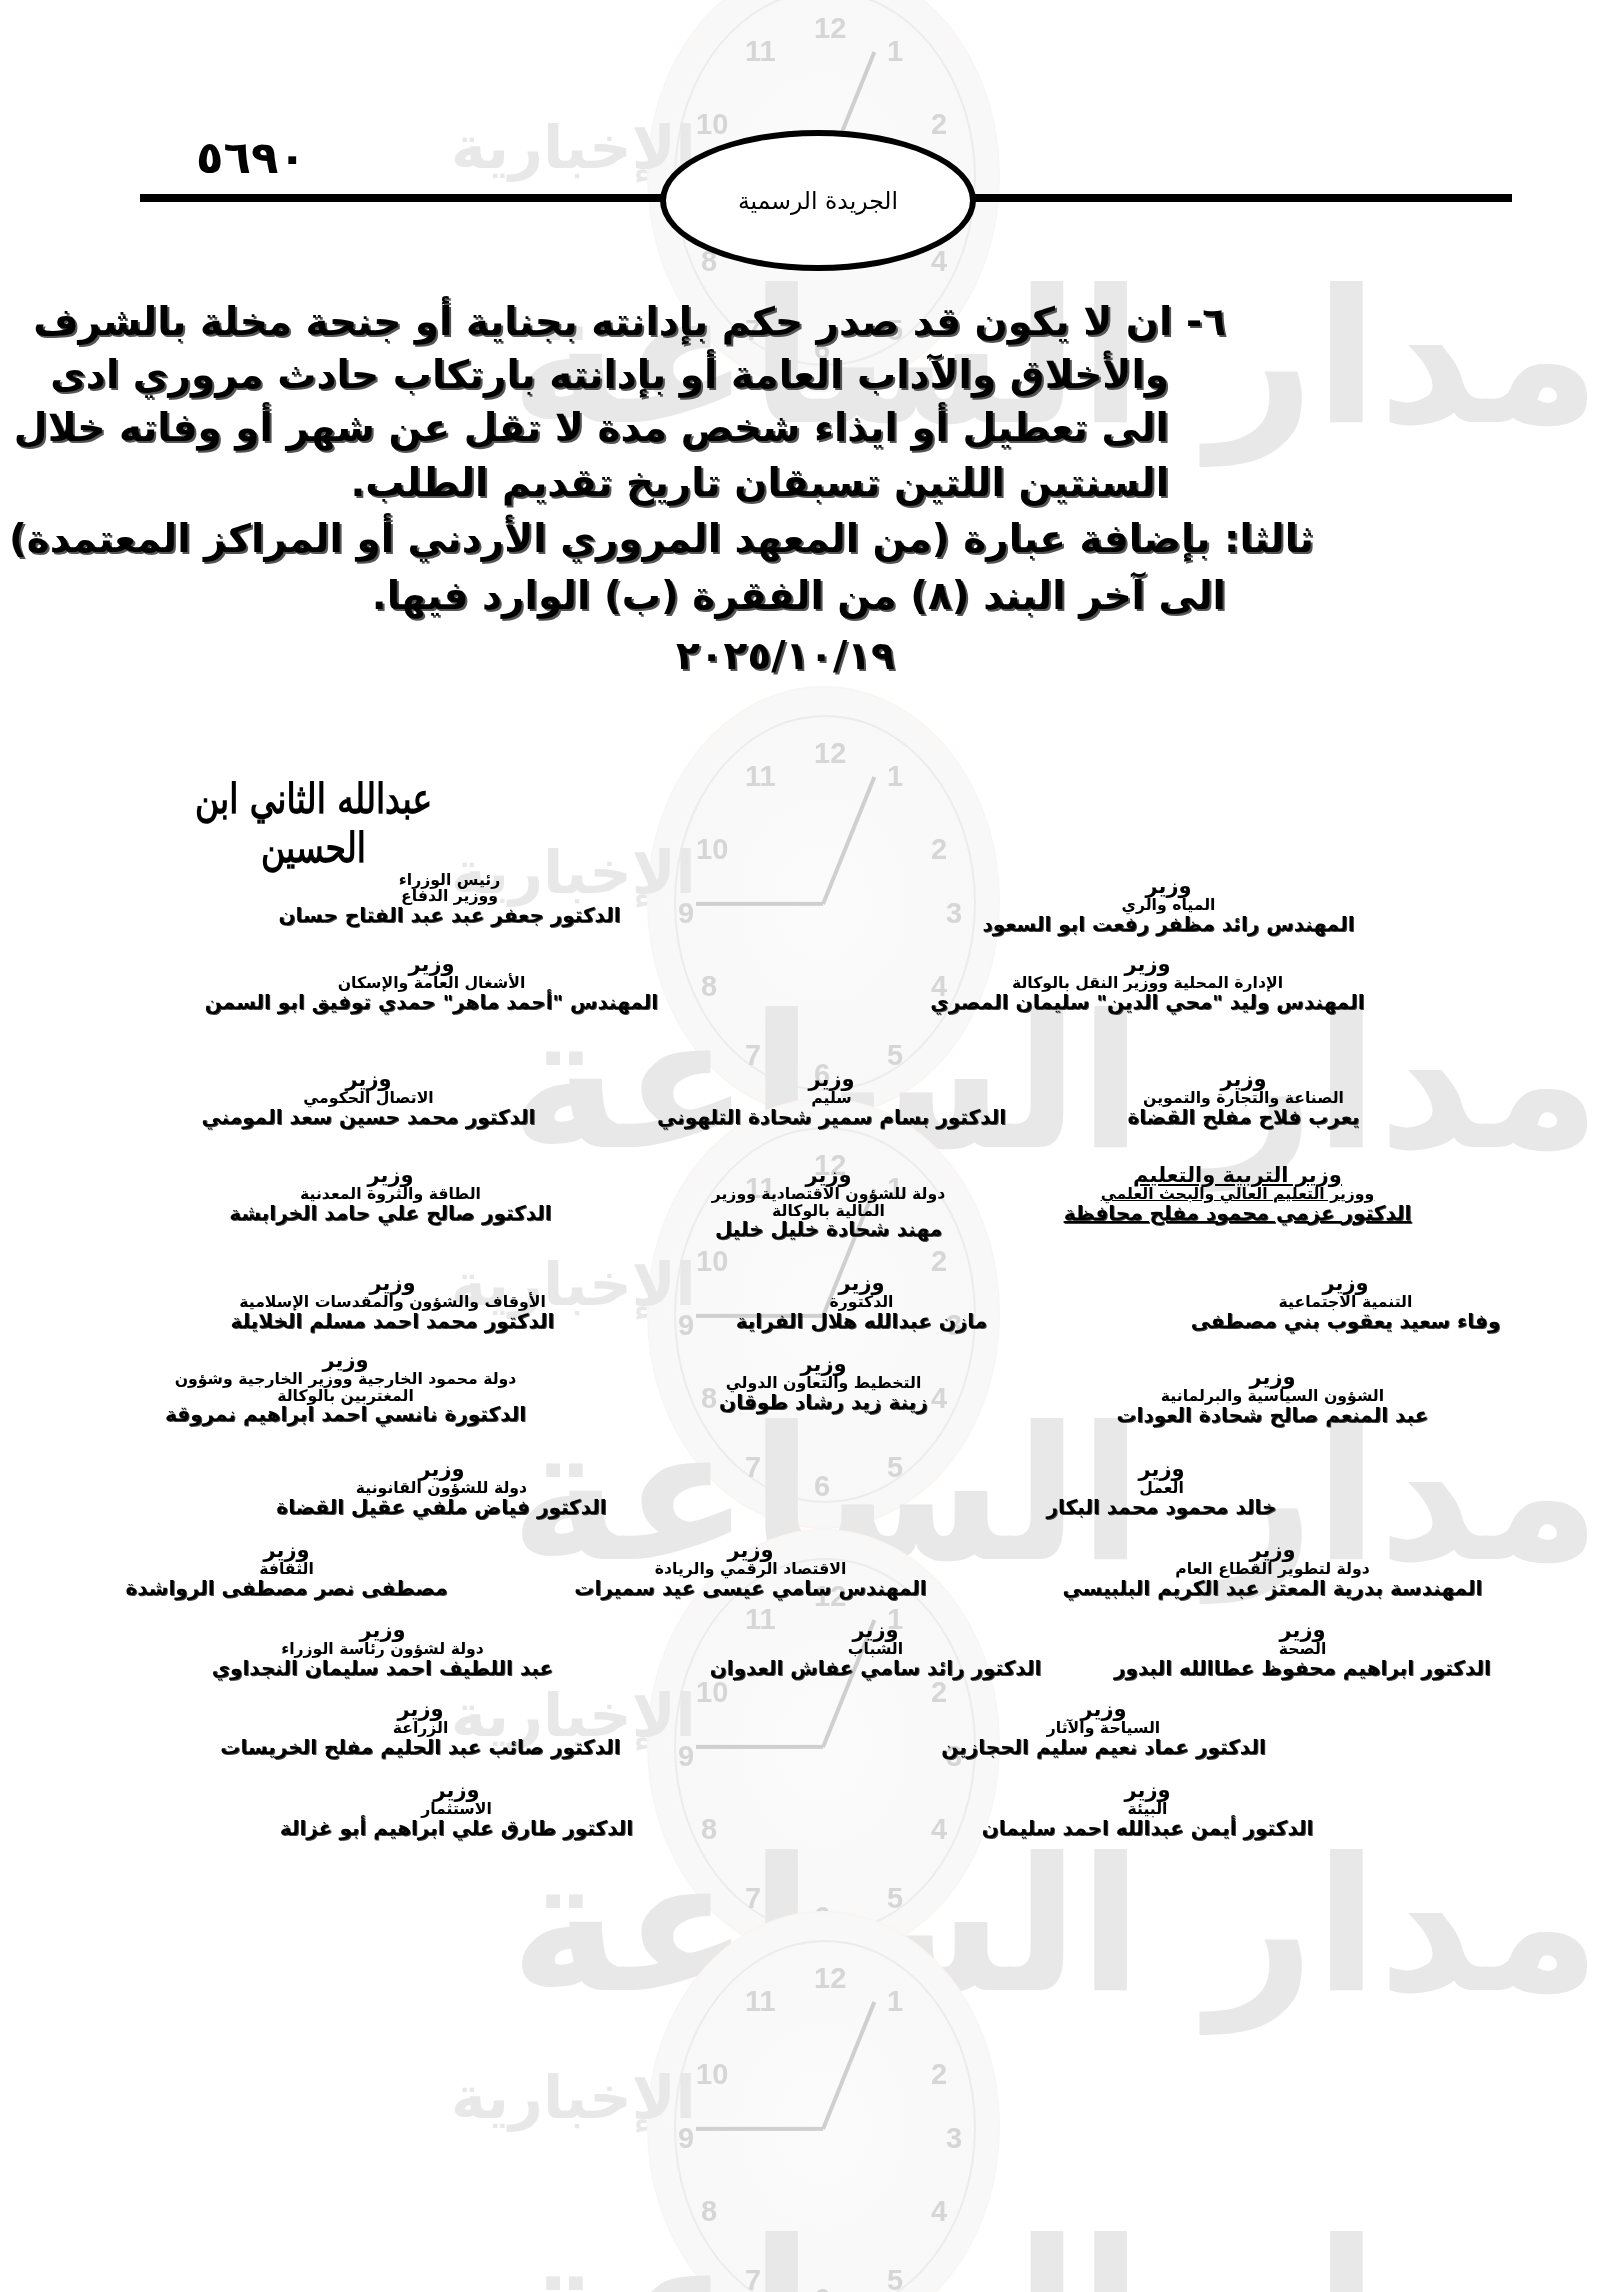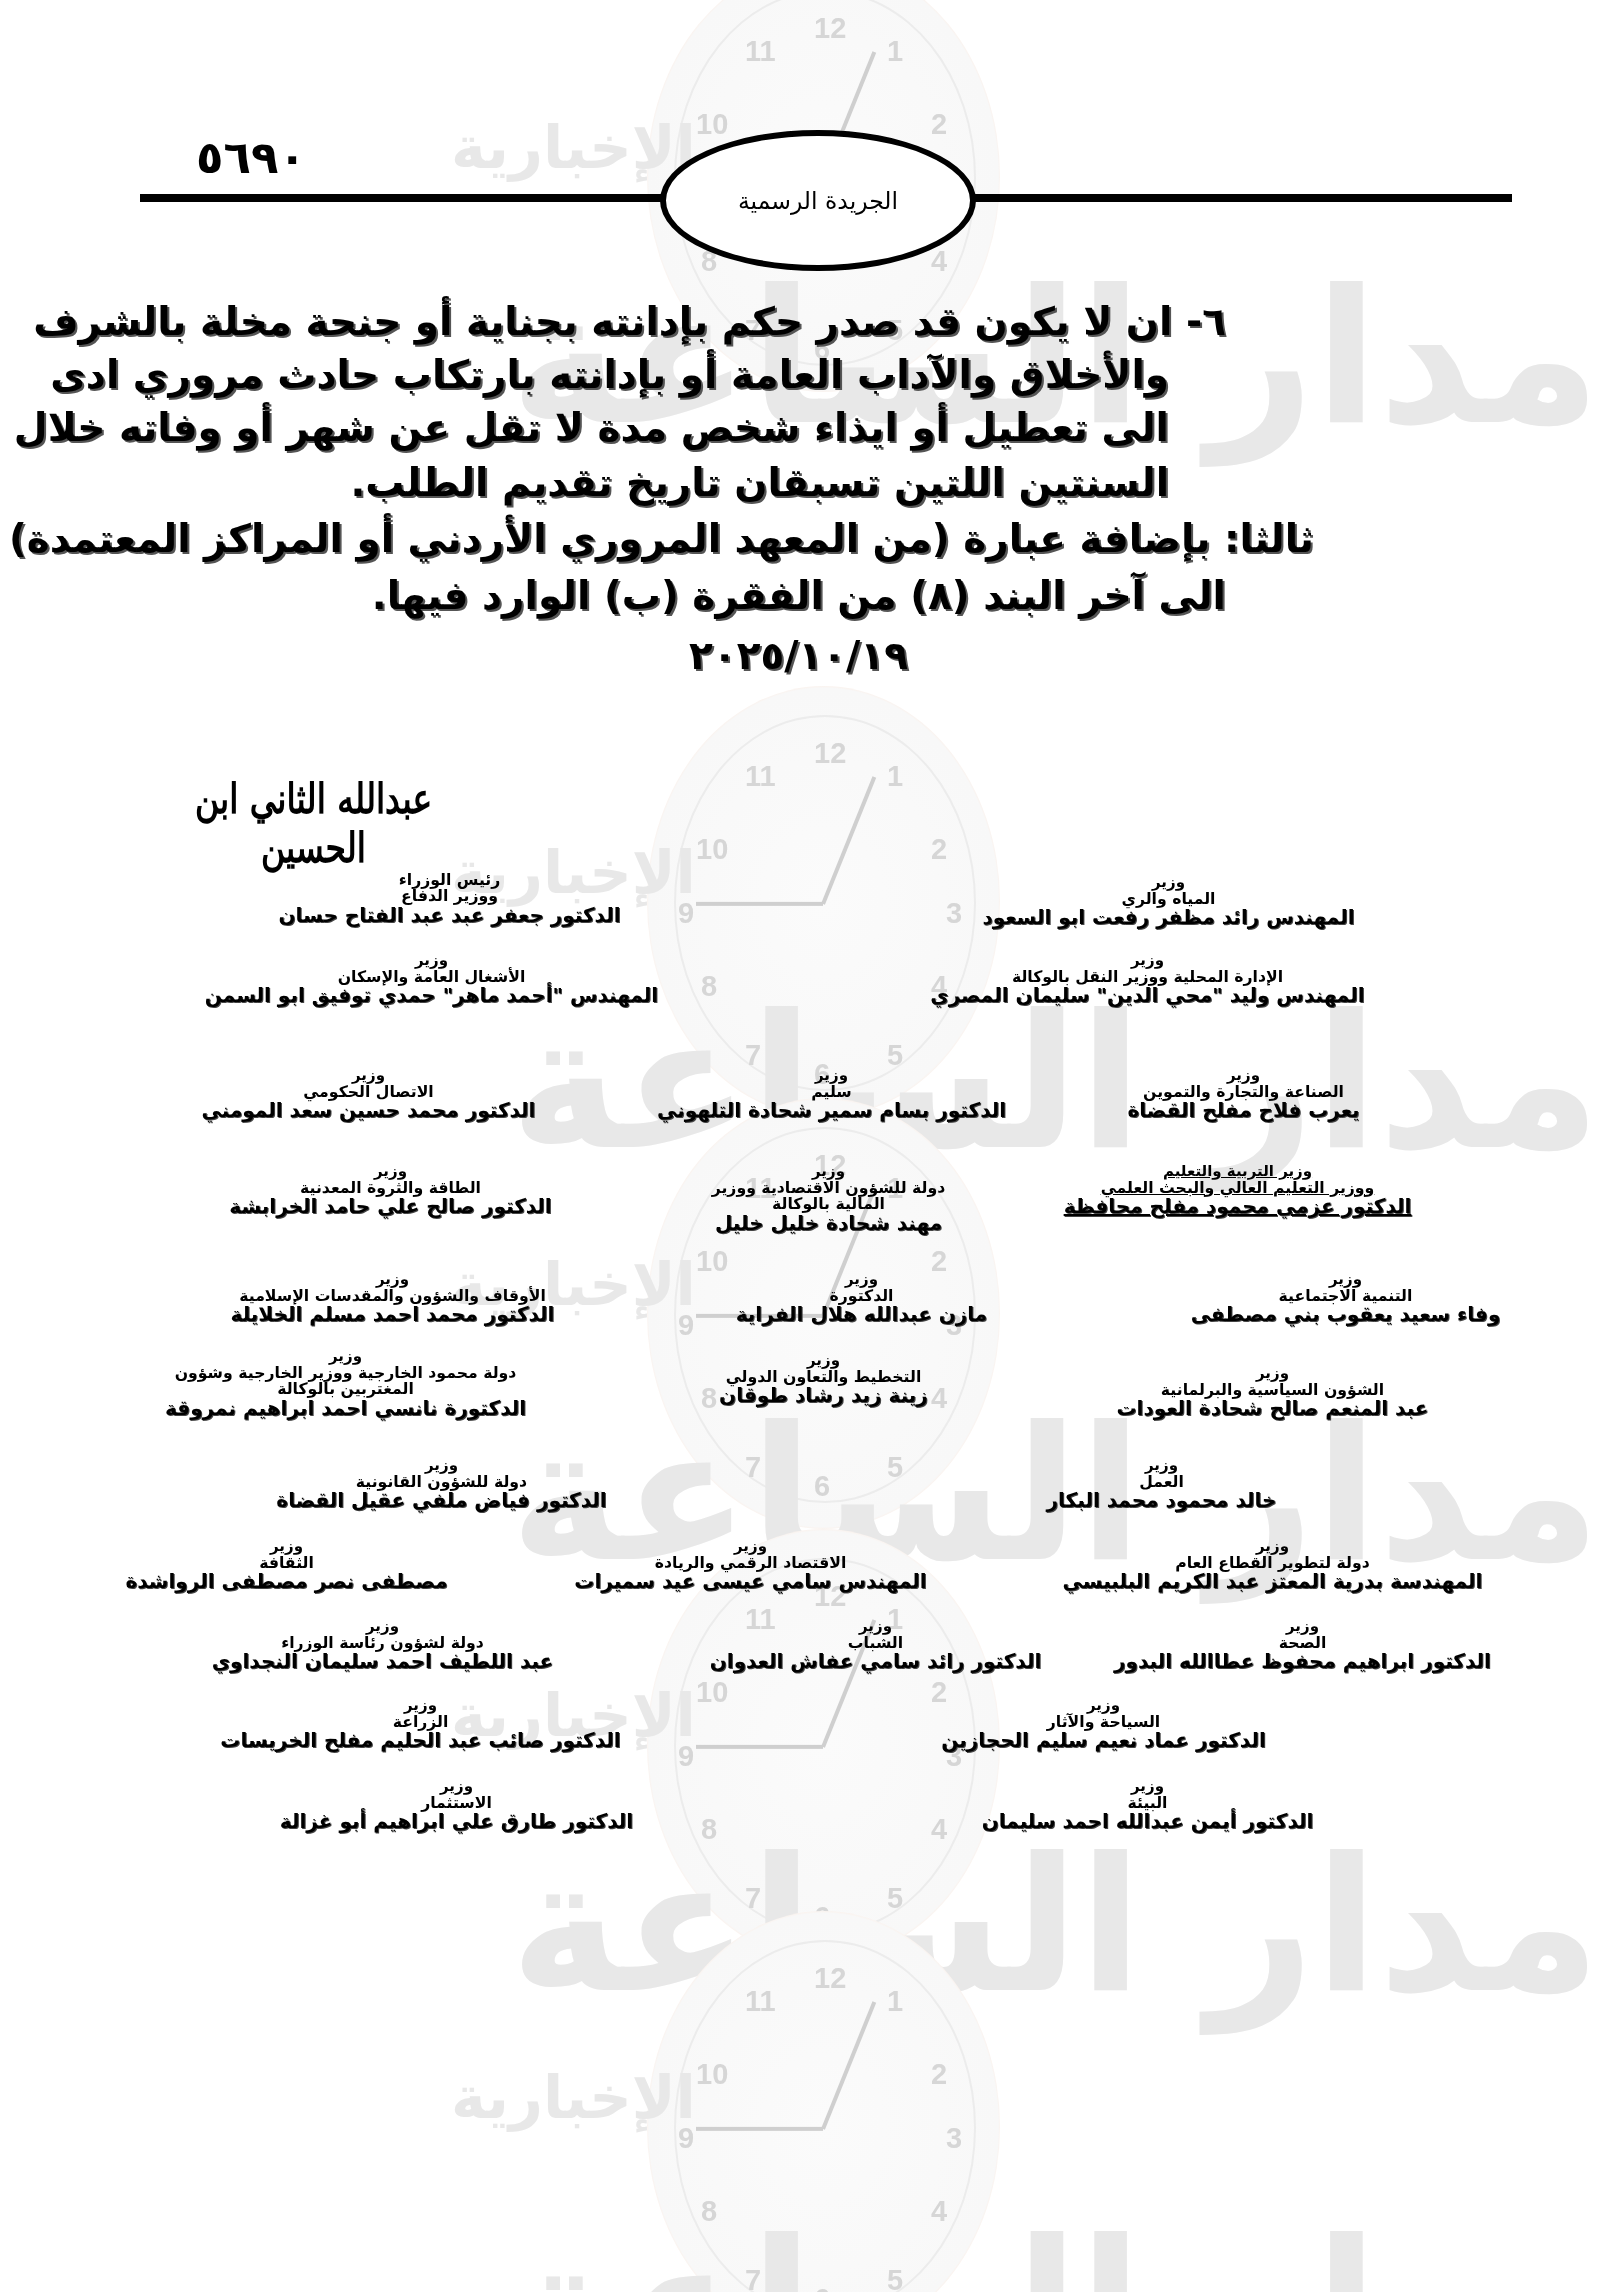--- a/index.html
+++ b/index.html
@@ -13,27 +13,27 @@
   .wm .big{position:absolute;font-family:"DejaVu Sans",sans-serif;font-weight:bold;color:#e8e8e8;direction:rtl;white-space:nowrap;}
   .wm .big1{left:59px;top:304px;font-size:186px;line-height:1;}
   .wm .big3{left:0px;top:157px;font-size:59px;line-height:1;}
 
   .page-number{position:absolute;left:196px;top:135px;font-family:"DejaVu Sans",sans-serif;font-weight:bold;font-size:45px;letter-spacing:2px;line-height:1;}
   .rule{position:absolute;left:140px;top:194px;width:1372px;height:7.8px;background:#000;}
   .oval{position:absolute;left:660px;top:130px;width:304px;height:129px;border:6.9px solid #000;border-radius:50%;background:#fff;display:flex;align-items:center;justify-content:center;}
   .oval span{font-family:"DejaVu Sans",sans-serif;font-size:23.5px;direction:rtl;}
 
   .body-line{position:absolute;direction:rtl;font-family:"DejaVu Sans",sans-serif;font-weight:bold;font-size:39px;line-height:1;white-space:nowrap;text-align:justify;text-align-last:justify;text-shadow:2px 2px 0 #555;}
-  .date{position:absolute;left:676px;top:633px;width:245px;text-align:center;font-family:"DejaVu Sans",sans-serif;font-weight:bold;font-size:39px;letter-spacing:7.8px;text-shadow:2px 2px 0 #555;direction:ltr;}
+  .date{position:absolute;left:676px;top:633px;width:245px;font-family:"DejaVu Sans",sans-serif;font-weight:bold;font-size:39px;letter-spacing:7.8px;text-shadow:2px 2px 0 #555;direction:ltr;}
 
   .signature{position:absolute;left:186px;top:784px;width:255px;text-align:center;font-family:"DejaVu Serif",serif;font-weight:bold;font-size:33px;direction:rtl;transform:scaleY(1.25);}
 
   .minister{position:absolute;direction:rtl;text-align:center;width:549px;margin-left:-274px;}
   .minister .ln{display:block;white-space:nowrap;font-family:"DejaVu Sans",sans-serif;font-weight:bold;line-height:1.05;}
-  .minister .t{font-size:15px;}
+  .minister .t{font-size:21px;}
   .minister .c{font-size:15.7px;}
   .minister .n{font-size:20px;letter-spacing:-0.5px;text-shadow:1px 1px 0 #444;}
 </style>
 </head>
 <body>
 
 <div id="watermarks">
     <div class="wm" style="left: 451px; top: -39px;">
       <div class="ring"></div>
       <div class="face"></div>

